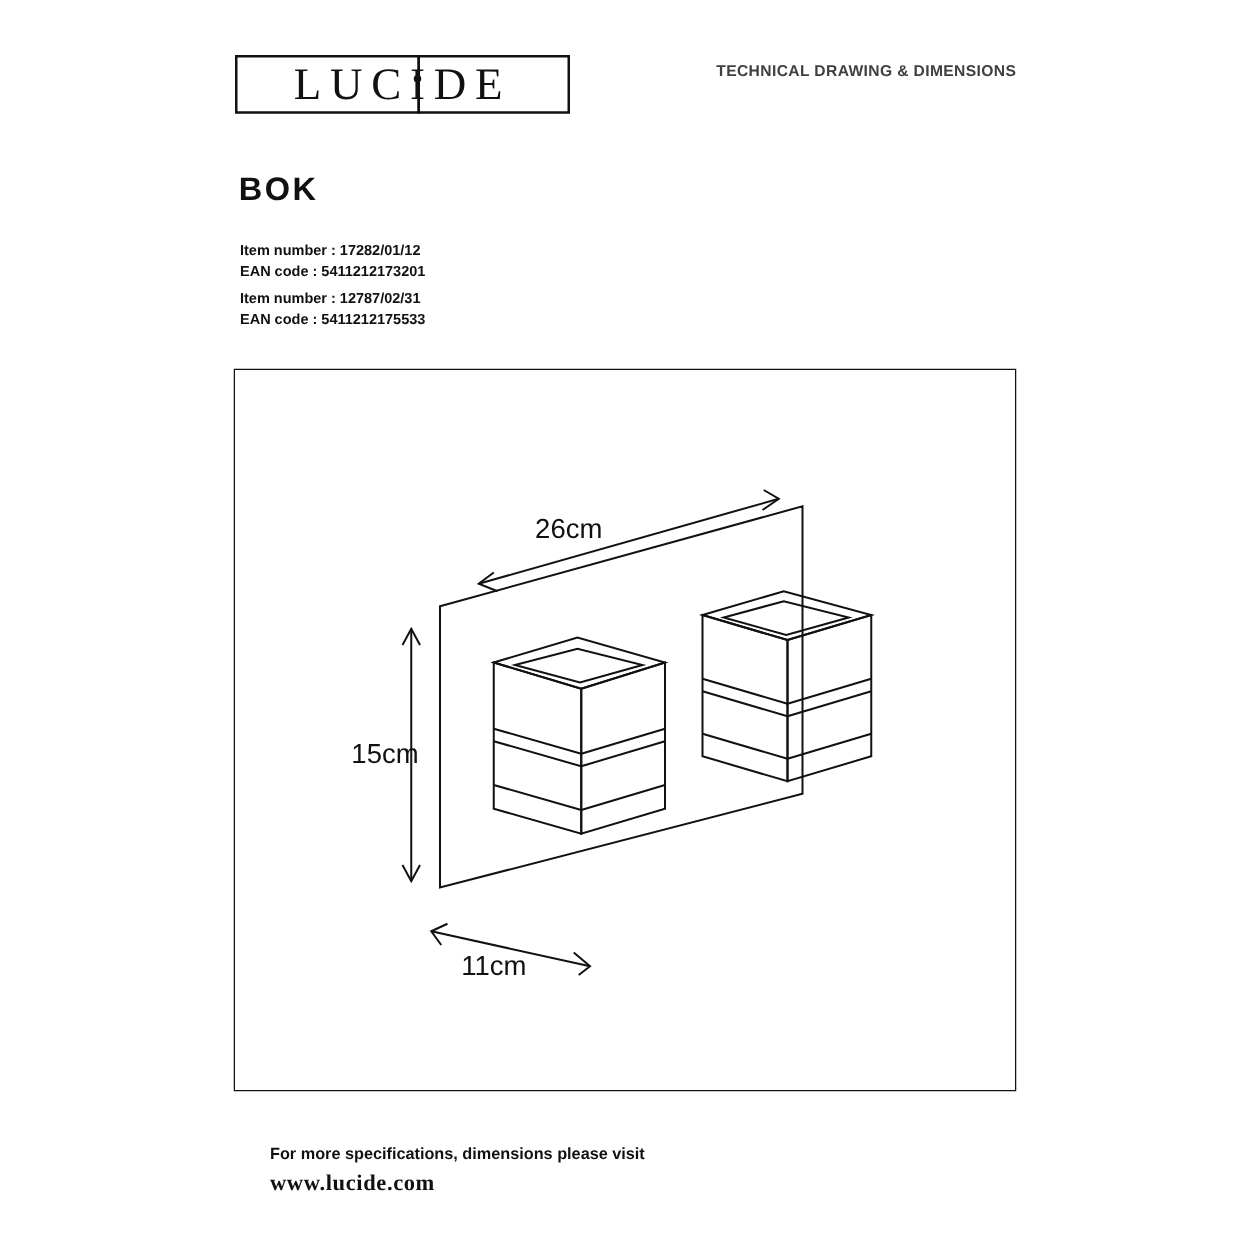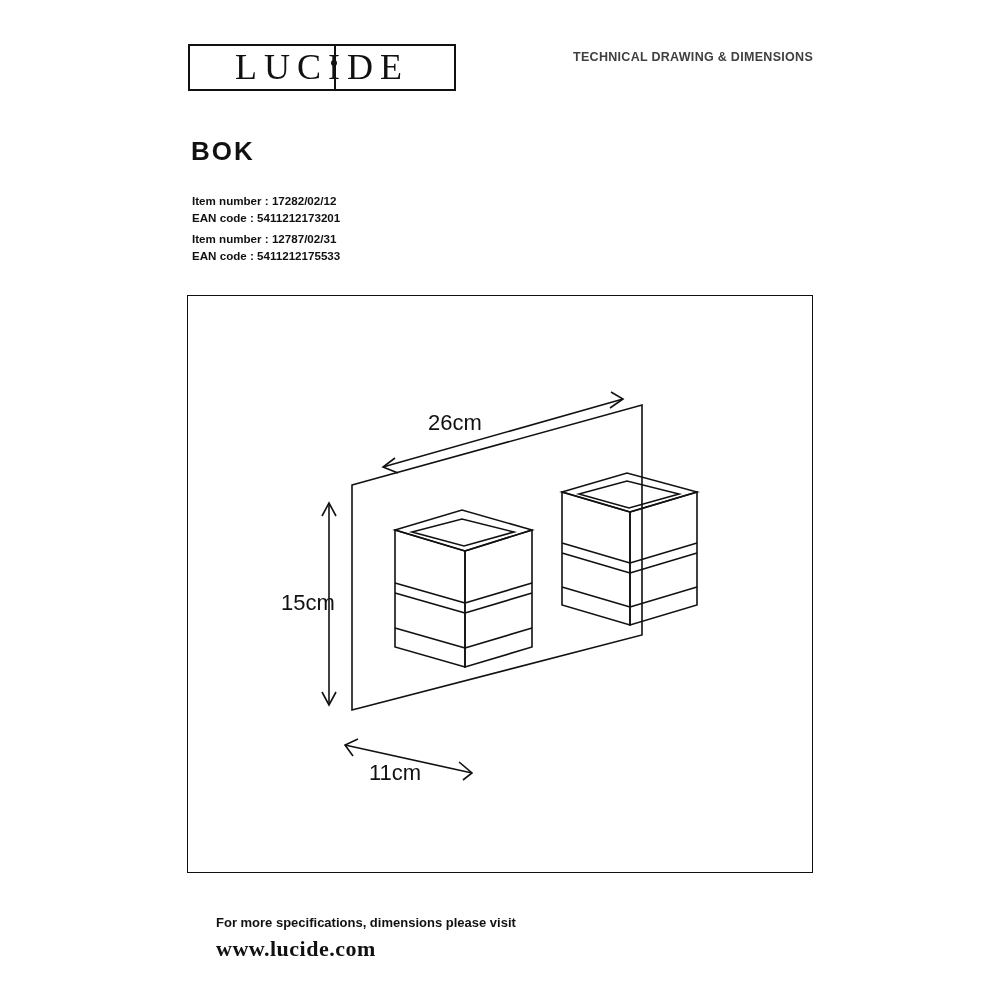--- a/index.html
+++ b/index.html
@@ -130,21 +130,21 @@
     top: 915px;
     font-size: 13px;
     font-weight: bold;
     color: #111;
     text-align: right;
   }
   .footer-line2 {
     position: absolute;
     left: 216px;
     top: 936px;
-    font-size: 22px;
+    font-size: 18px;
     font-weight: bold;
     font-family: "Liberation Serif", serif;
     letter-spacing: 0.5px;
     color: #111;
   }
 </style>
 </head>
 <body>
 
 <div class="page">
@@ -156,21 +156,21 @@
     <div class="logo-dot"></div>
   </div>
 
   <div class="header-title">TECHNICAL DRAWING &amp; DIMENSIONS</div>
 
   <div class="product-name">BOK</div>
 
   <div class="codes">
     <div class="row">
       <span class="lbl">Item number : </span>
-      <span class="val">17282/02/12</span>
+      <span class="val">17282/01/12</span>
     </div>
     <div class="row ean">
       <span class="lbl">EAN code : </span>
       <span class="val">5411212173201</span>
     </div>
     <div class="gap"></div>
     <div class="row">
       <span class="lbl">Item number : </span>
       <span class="val">12787/02/31</span>
     </div>

